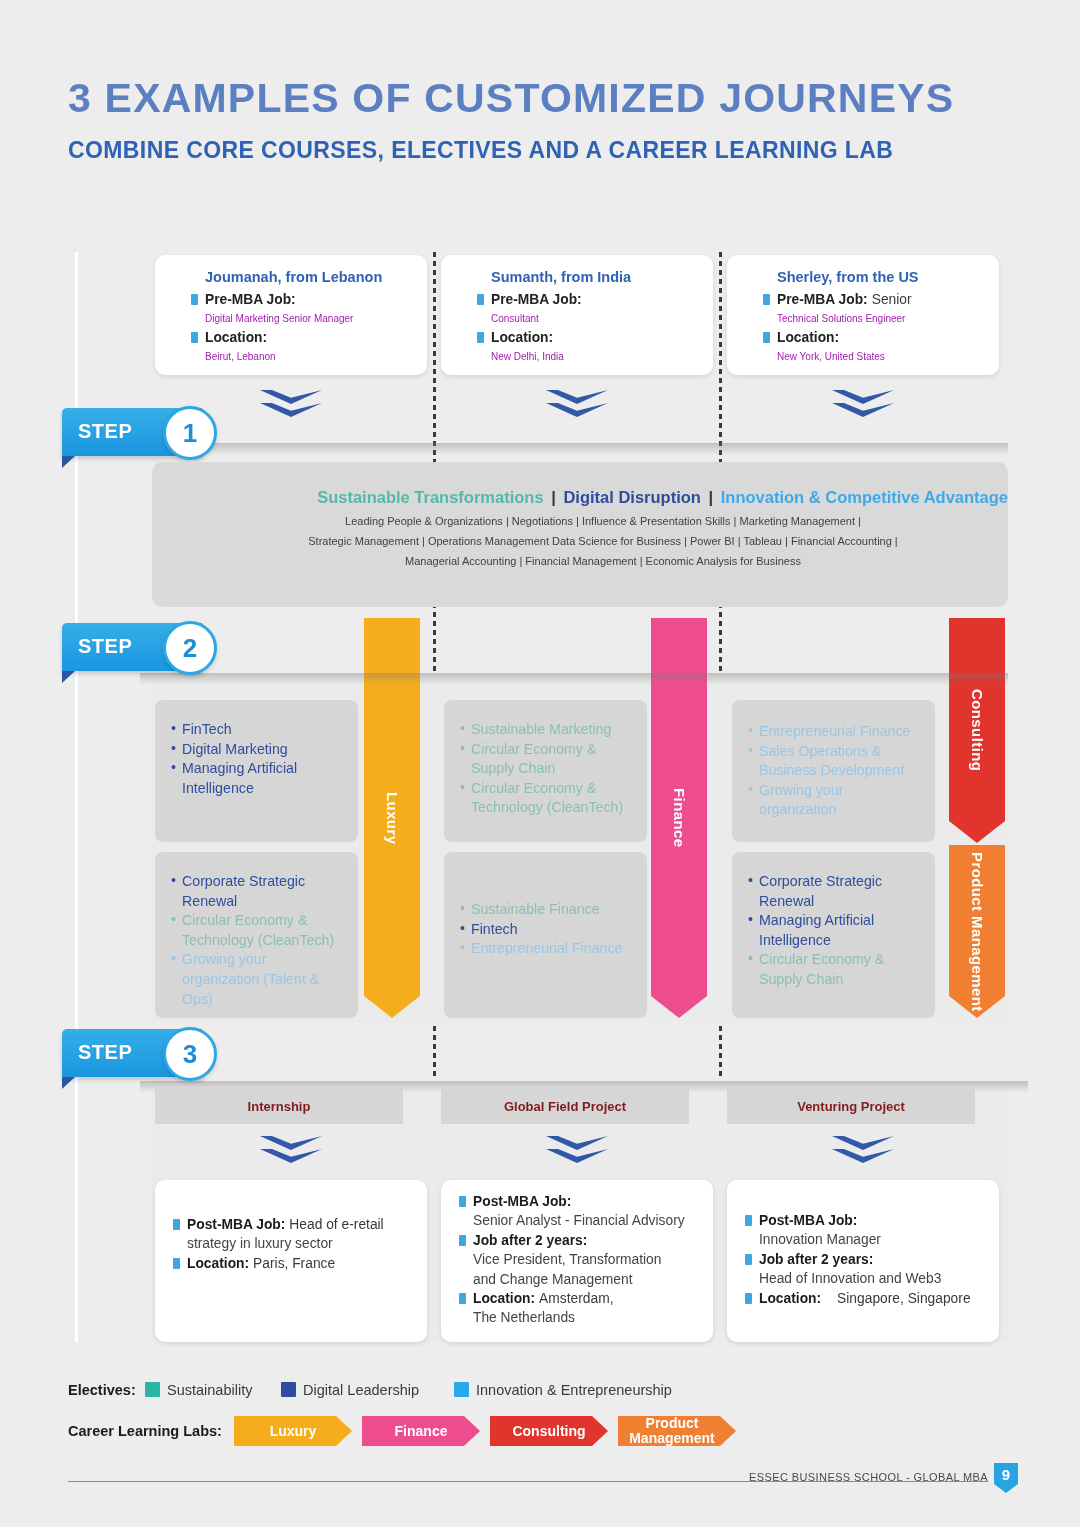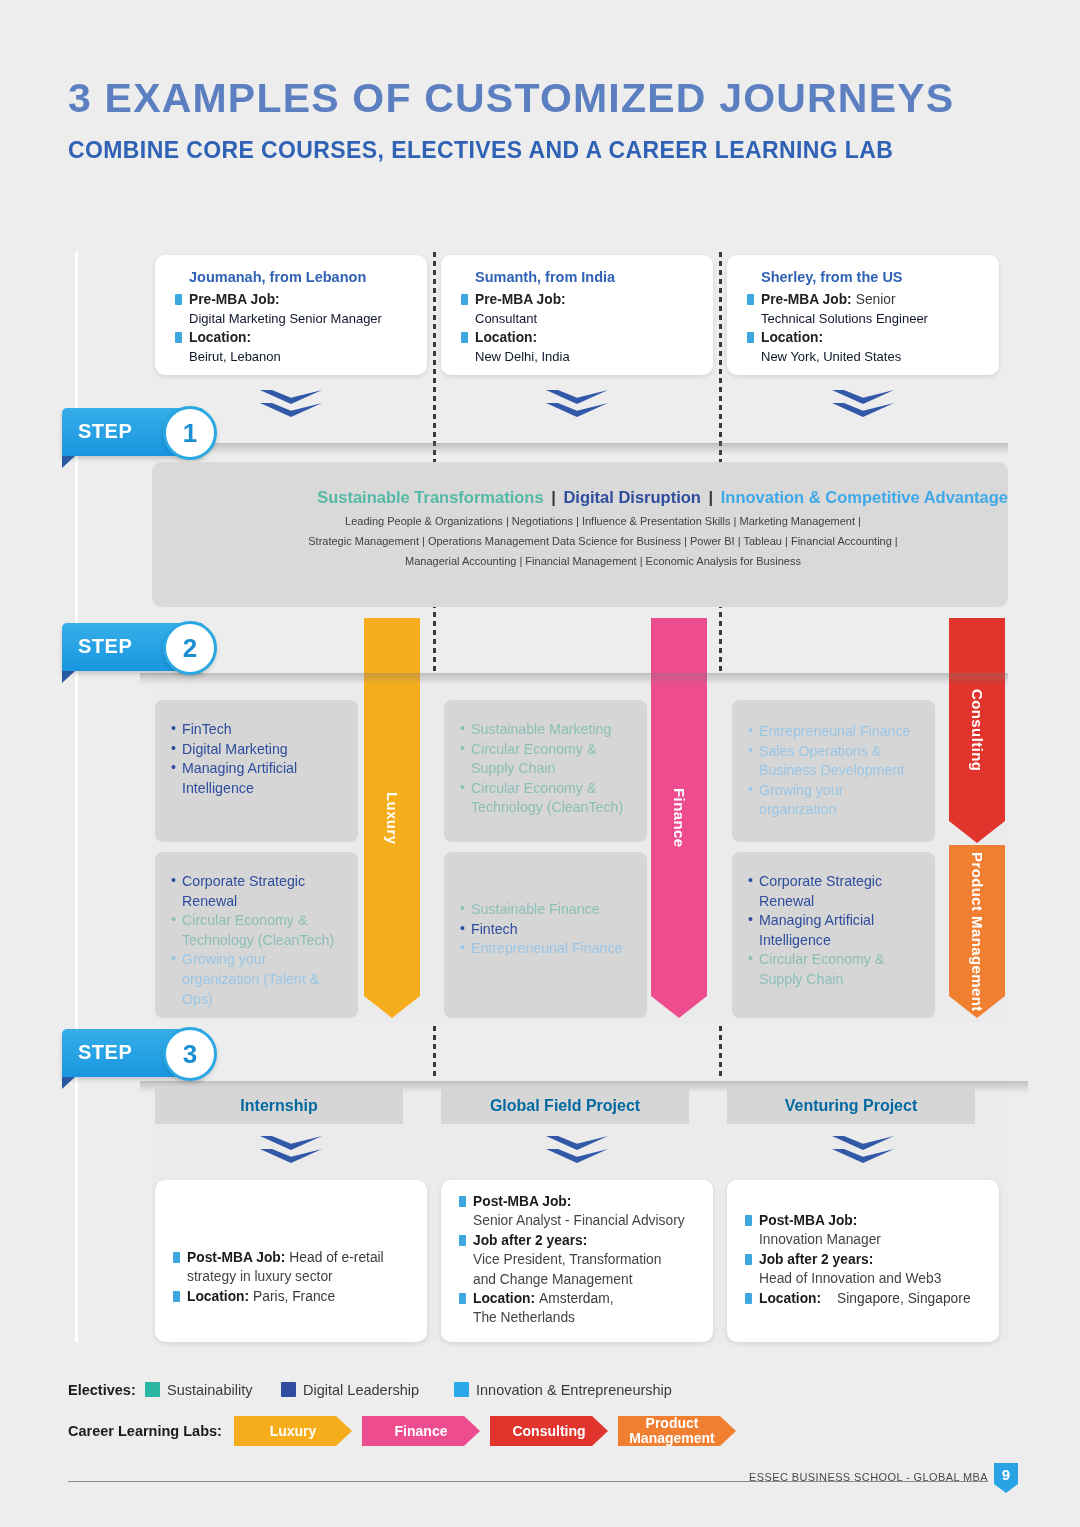--- a/index.html
+++ b/index.html
@@ -39,33 +39,33 @@
     background-size: 3px 9px; background-repeat: repeat-y;
   }
   .dots.d1 { left: 433px; }
   .dots.d2 { left: 719px; }
 
   
   .profile-card {
     position: absolute; top: 255px; width: 272px; height: 120px;
     background: #fff; border-radius: 10px;
     box-shadow: 0 2px 5px rgba(0,0,0,.10);
-    padding: 14px 16px 0 16px;
+    padding: 14px 16px 0 32px;
   }
   .profile-card.c0 { left: 155px; }
   .profile-card.c1 { left: 441px; }
   .profile-card.c2 { left: 727px; }
   .pc-name { color: #2f62b5; font-weight: bold; font-size: 14.5px; padding-left: 18px; margin-bottom: 5px; }
   .pc-row { position: relative; padding-left: 18px; font-size: 13.8px; color: #3a3a3a; line-height: 19px; }
   .pc-row b { color: #222; }
   .bullet-sq {
     position: absolute; left: 4px; top: 4px; width: 7px; height: 11px;
     background: #3da7e0; border-radius: 1px;
   }
-  .pc-ind { padding-left: 18px; font-size: 13px; color: #0f172a; line-height: 19px; }
+  .pc-ind { padding-left: 18px; font-size: 10px; color: #a21caf; line-height: 19px; }
 
   
   .chev { position: absolute; width: 62px; height: 34px; }
   .chev span {
     position: absolute; left: 0; width: 62px; height: 14px;
     background: #3258a8;
     clip-path: polygon(0 0, 12px 0, 50% 56%, 100% 0, 62px 0, 50% 100%);
   }
   .chev span.s1 { top: 0; }
   .chev span.s2 { top: 13px; }
@@ -143,21 +143,21 @@
     font-size: 15px; letter-spacing: .4px; text-align: center; line-height: 18px;
   }
 
   
   .band3 {
     position: absolute; left: 152px; top: 1080px; width: 856px; height: 262px;
     background: #ebebeb;
   }
   .proj-head {
     position: absolute; top: 1088px; height: 36px; width: 248px;
-    background: #d6d6d6; color: #0369a1; font-weight: bold; font-size: 16px;
+    background: #d6d6d6; color: #7f1d1d; font-weight: bold; font-size: 13px;
     display: flex; align-items: center; justify-content: center;
   }
   .outcome-card {
     position: absolute; background: #fff; border-radius: 10px;
     box-shadow: 0 2px 5px rgba(0,0,0,.10);
     padding: 16px 16px 0 14px; width: 272px;
   }
   .oc-row { position: relative; padding-left: 18px; font-size: 13.8px; line-height: 19.4px; color: #3a3a3a; }
   .oc-row b { color: #1b1b1b; }
   .oc-ind { padding-left: 18px; font-size: 13.8px; line-height: 19.4px; color: #444; }
@@ -357,21 +357,21 @@
     </div>
   <div class="chev" style="left:546px; top:1136px">
       <span class="s1"></span>
       <span class="s2"></span>
     </div>
   <div class="chev" style="left:832px; top:1136px">
       <span class="s1"></span>
       <span class="s2"></span>
     </div>
 
-  <div class="outcome-card" style="left:155px; top:1180px; height:162px; padding-top:68px">
+  <div class="outcome-card" style="left:155px; top:1180px; height:162px; padding-top:35px">
     <div class="oc-row">
       <span class="bullet-sq"></span>
       <b>Post-MBA Job:</b><span style="margin-left:4px">Head of e-retail</span>
     </div>
     <div class="oc-ind">strategy in luxury sector</div>
     <div class="oc-row">
       <span class="bullet-sq"></span>
       <b>Location:</b><span style="margin-left:4px">Paris, France</span>
     </div>
   </div>

